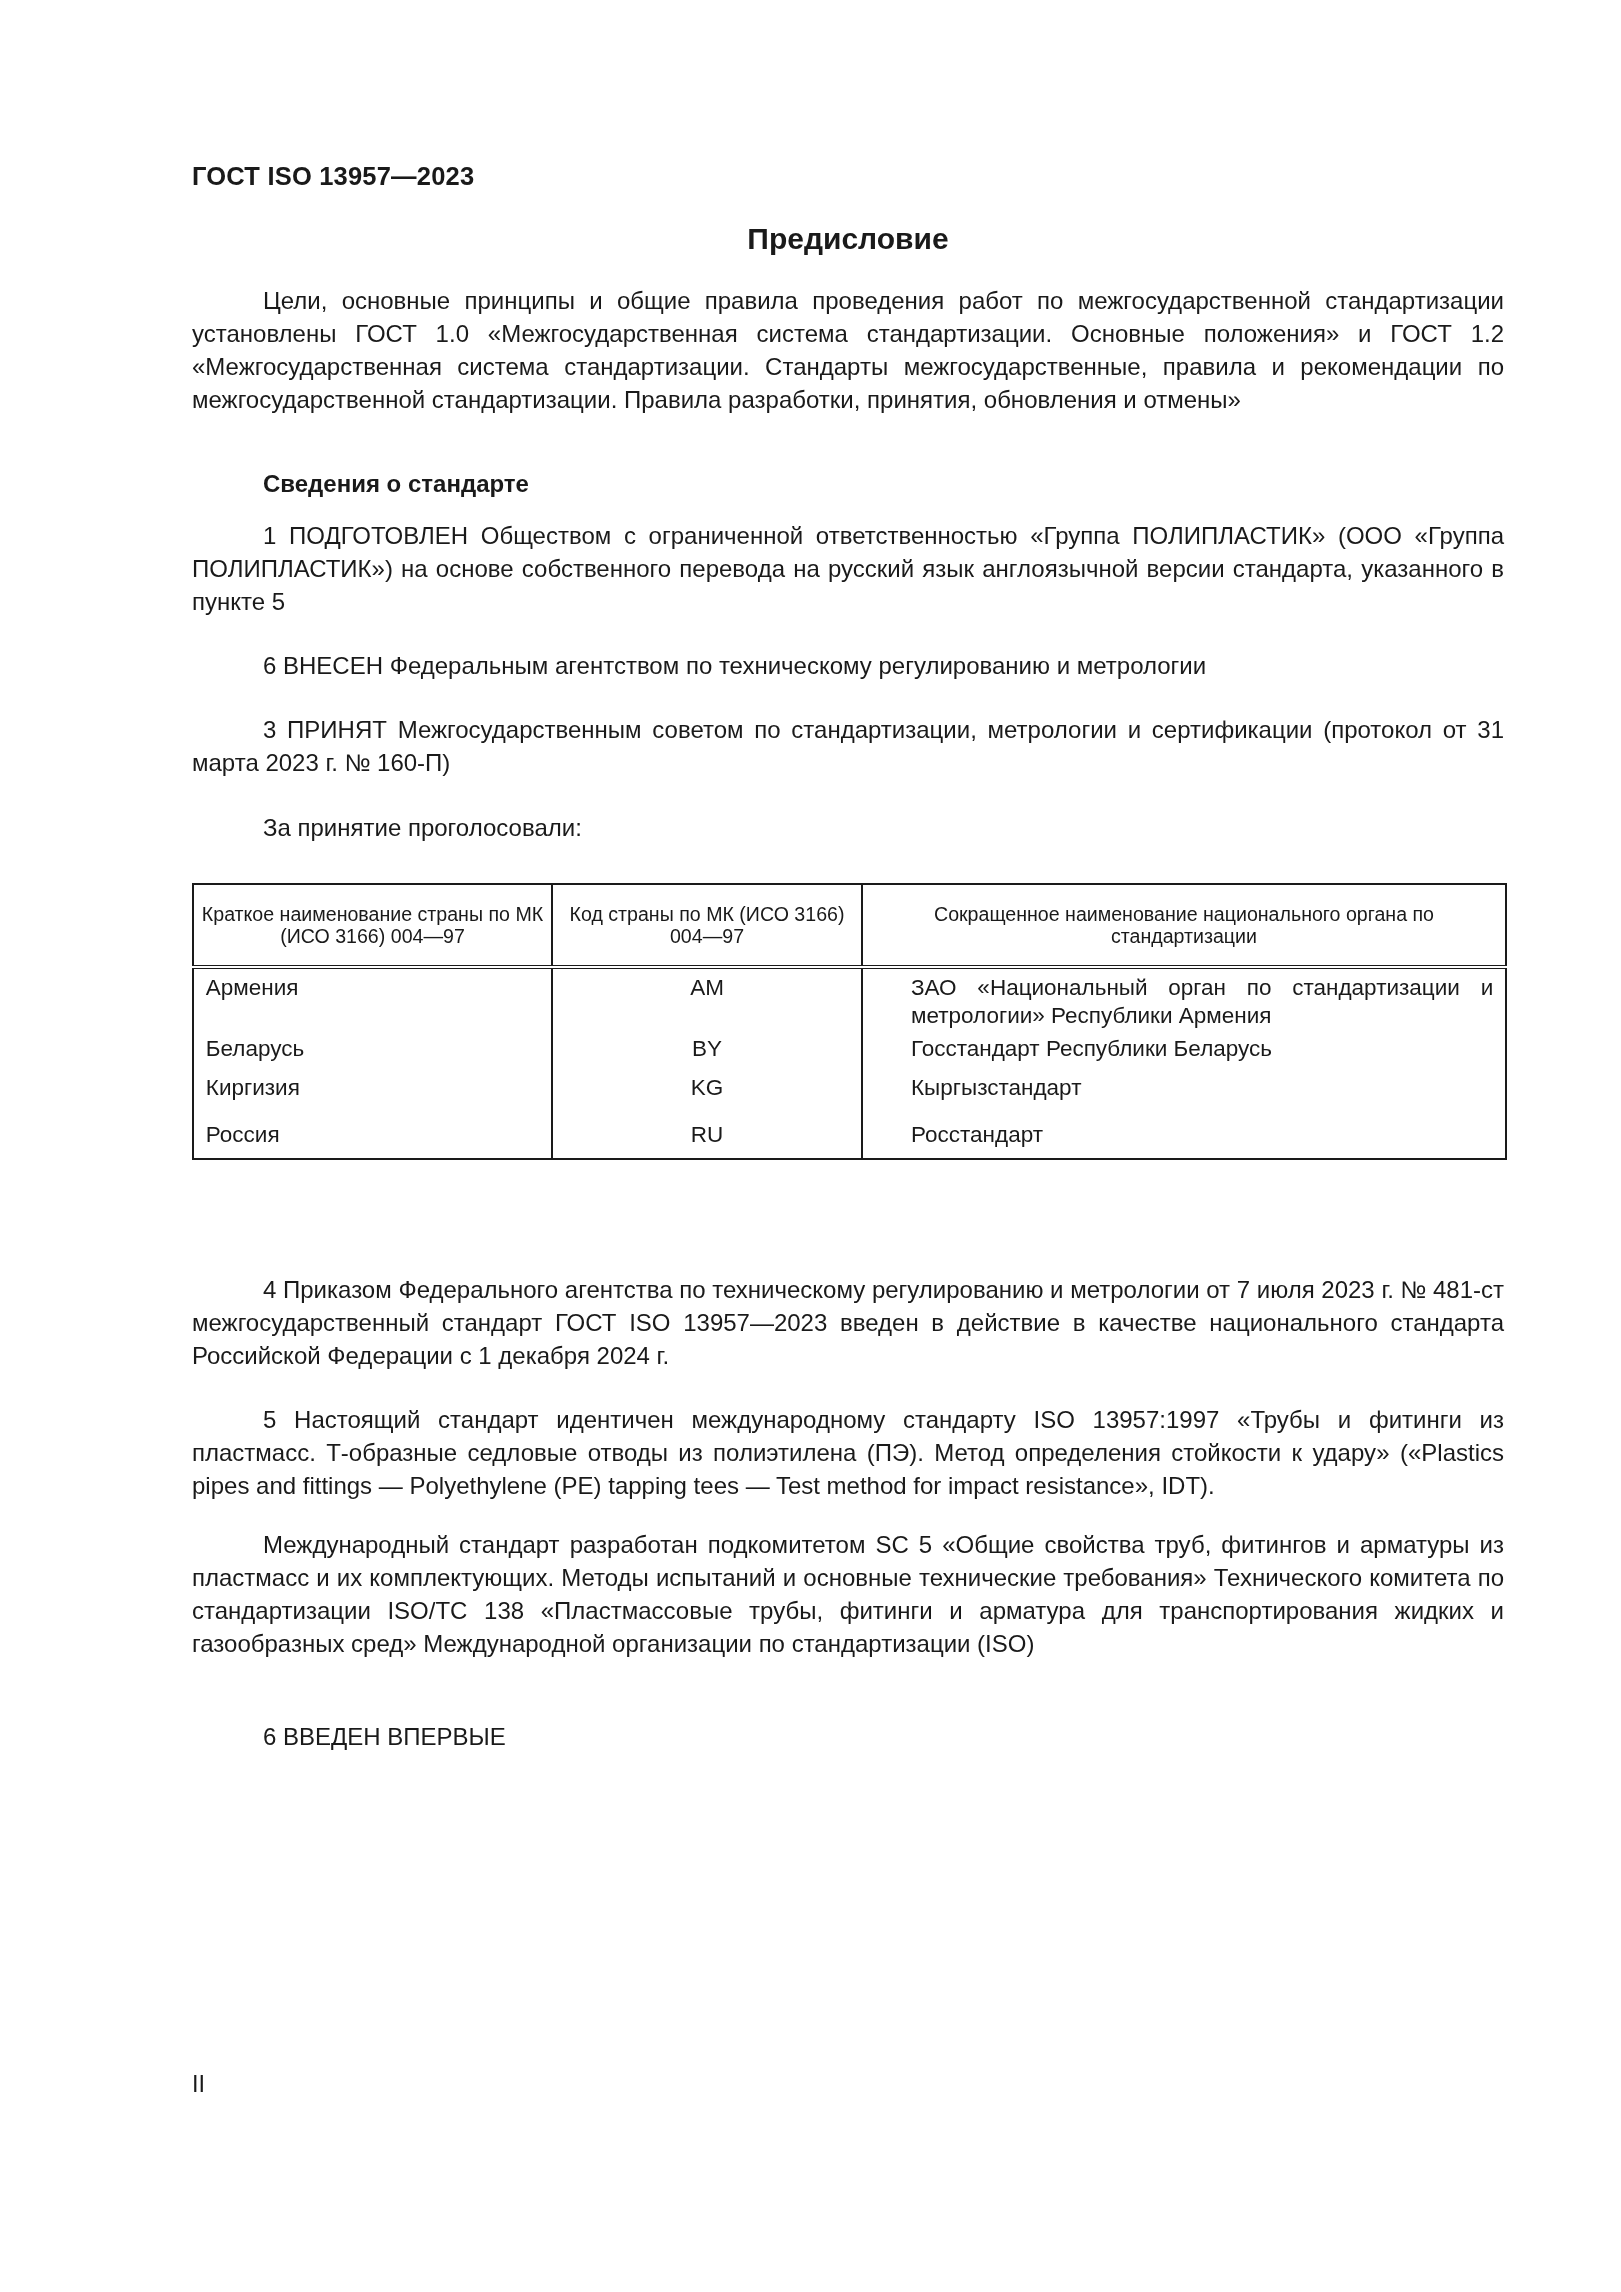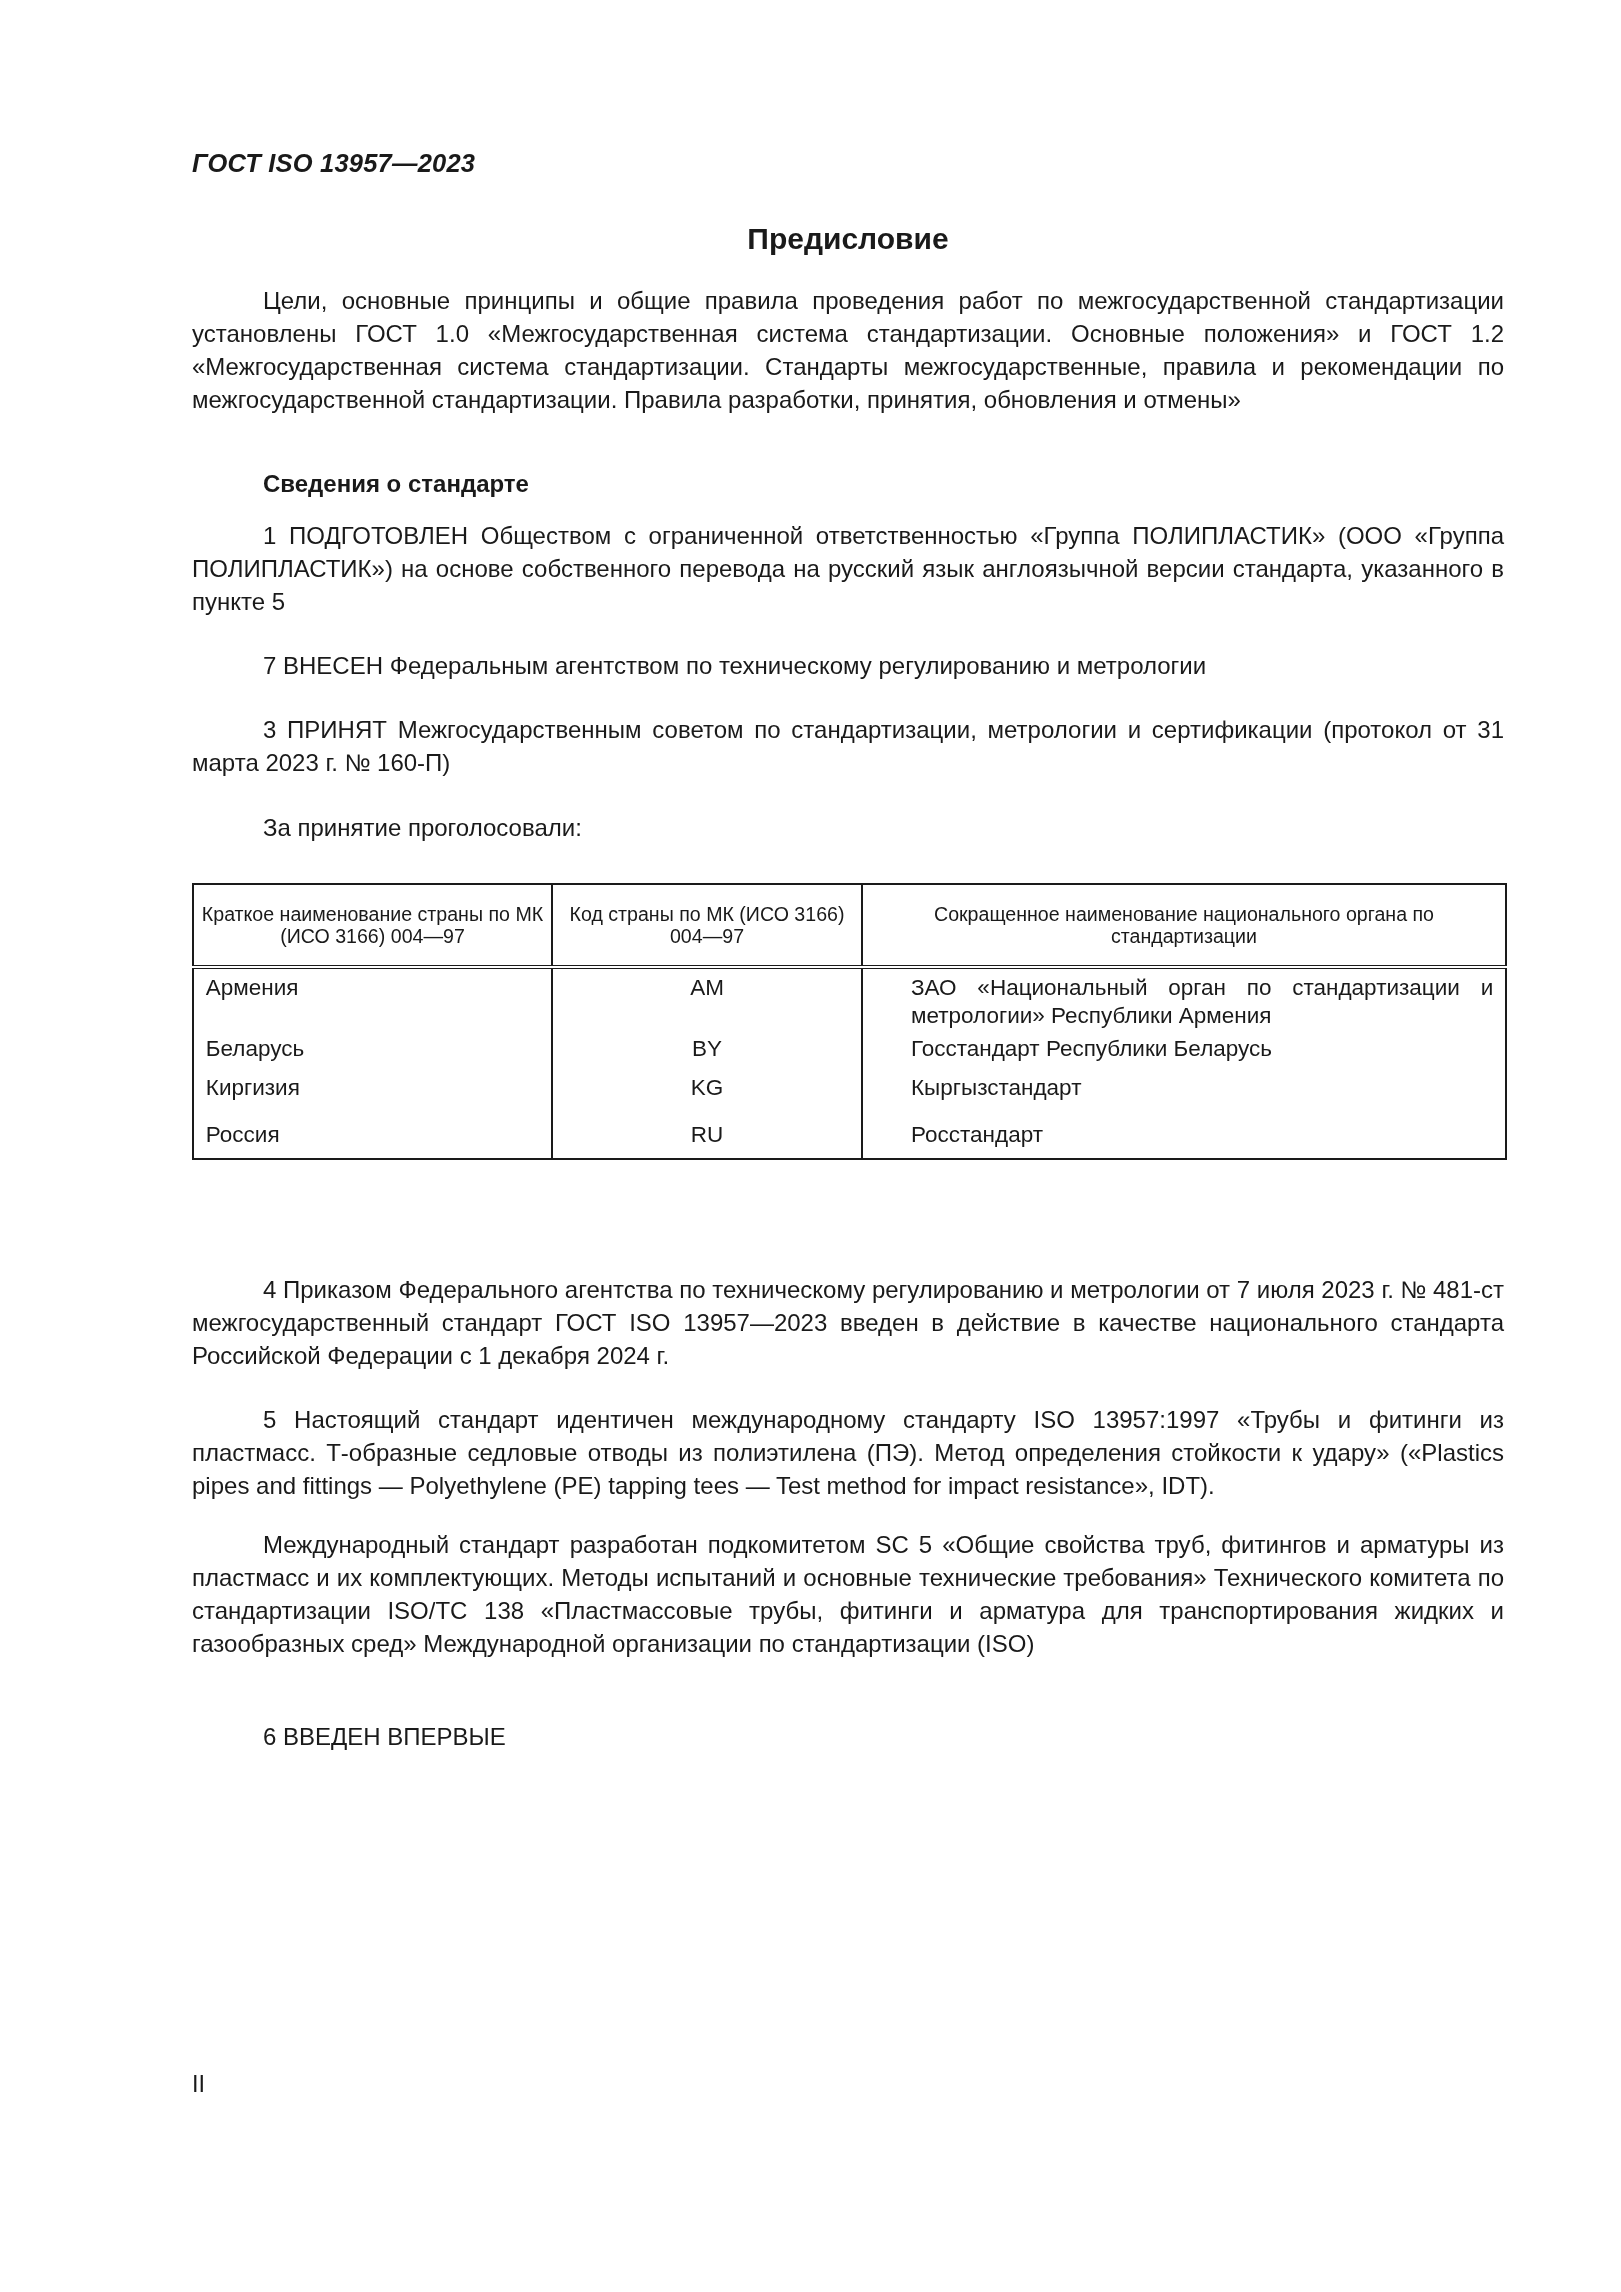--- a/index.html
+++ b/index.html
@@ -16,27 +16,26 @@
     font-family: "Liberation Sans", "DejaVu Sans", sans-serif;
   }
   .page {
     position: absolute;
     left: 192px;
     top: 0;
     width: 1312px;
   }
   .doc-code {
     position: absolute;
-    top: 149px;
+    top: 162px;
     left: 0;
     font-size: 25.5px;
     font-weight: bold;
     letter-spacing: 0.2px;
     white-space: nowrap;
-    font-style: italic;
   }
   .title {
     position: absolute;
     top: 222px;
     left: 0;
     width: 1312px;
     text-align: center;
     font-size: 30px;
     font-weight: bold;
   }
@@ -114,21 +113,21 @@
   <div class="doc-code">ГОСТ ISO 13957—2023</div>
 
   <div class="title">Предисловие</div>
 
   <p class="para" style="top:284px;margin:0;">Цели, основные принципы и общие правила проведения работ по межгосударственной стандартизации установлены ГОСТ 1.0 «Межгосударственная система стандартизации. Основные положения» и ГОСТ 1.2 «Межгосударственная система стандартизации. Стандарты межгосударственные, правила и рекомендации по межгосударственной стандартизации. Правила разработки, принятия, обновления и отмены»</p>
 
   <div class="subhead">Сведения о стандарте</div>
 
   <p class="para" style="top:519px;margin:0;">1  ПОДГОТОВЛЕН Обществом с ограниченной ответственностью «Группа ПОЛИПЛАСТИК» (ООО «Группа ПОЛИПЛАСТИК») на основе собственного перевода на русский язык англоязычной версии стандарта, указанного в пункте 5</p>
 
-  <p class="para nojust" style="top:649px;margin:0;">7  ВНЕСЕН Федеральным агентством по техническому регулированию и метрологии</p>
+  <p class="para nojust" style="top:649px;margin:0;">6  ВНЕСЕН Федеральным агентством по техническому регулированию и метрологии</p>
 
   <p class="para" style="top:713px;margin:0;">3  ПРИНЯТ Межгосударственным советом по стандартизации, метрологии и сертификации (протокол от 31 марта 2023 г. № 160-П)</p>
 
   <p class="para nojust" style="top:811px;margin:0;">За принятие проголосовали:</p>
 
   <table class="vote-table">
     <colgroup>
       <col class="c1">
         <col class="c2">
         <col class="c3">

